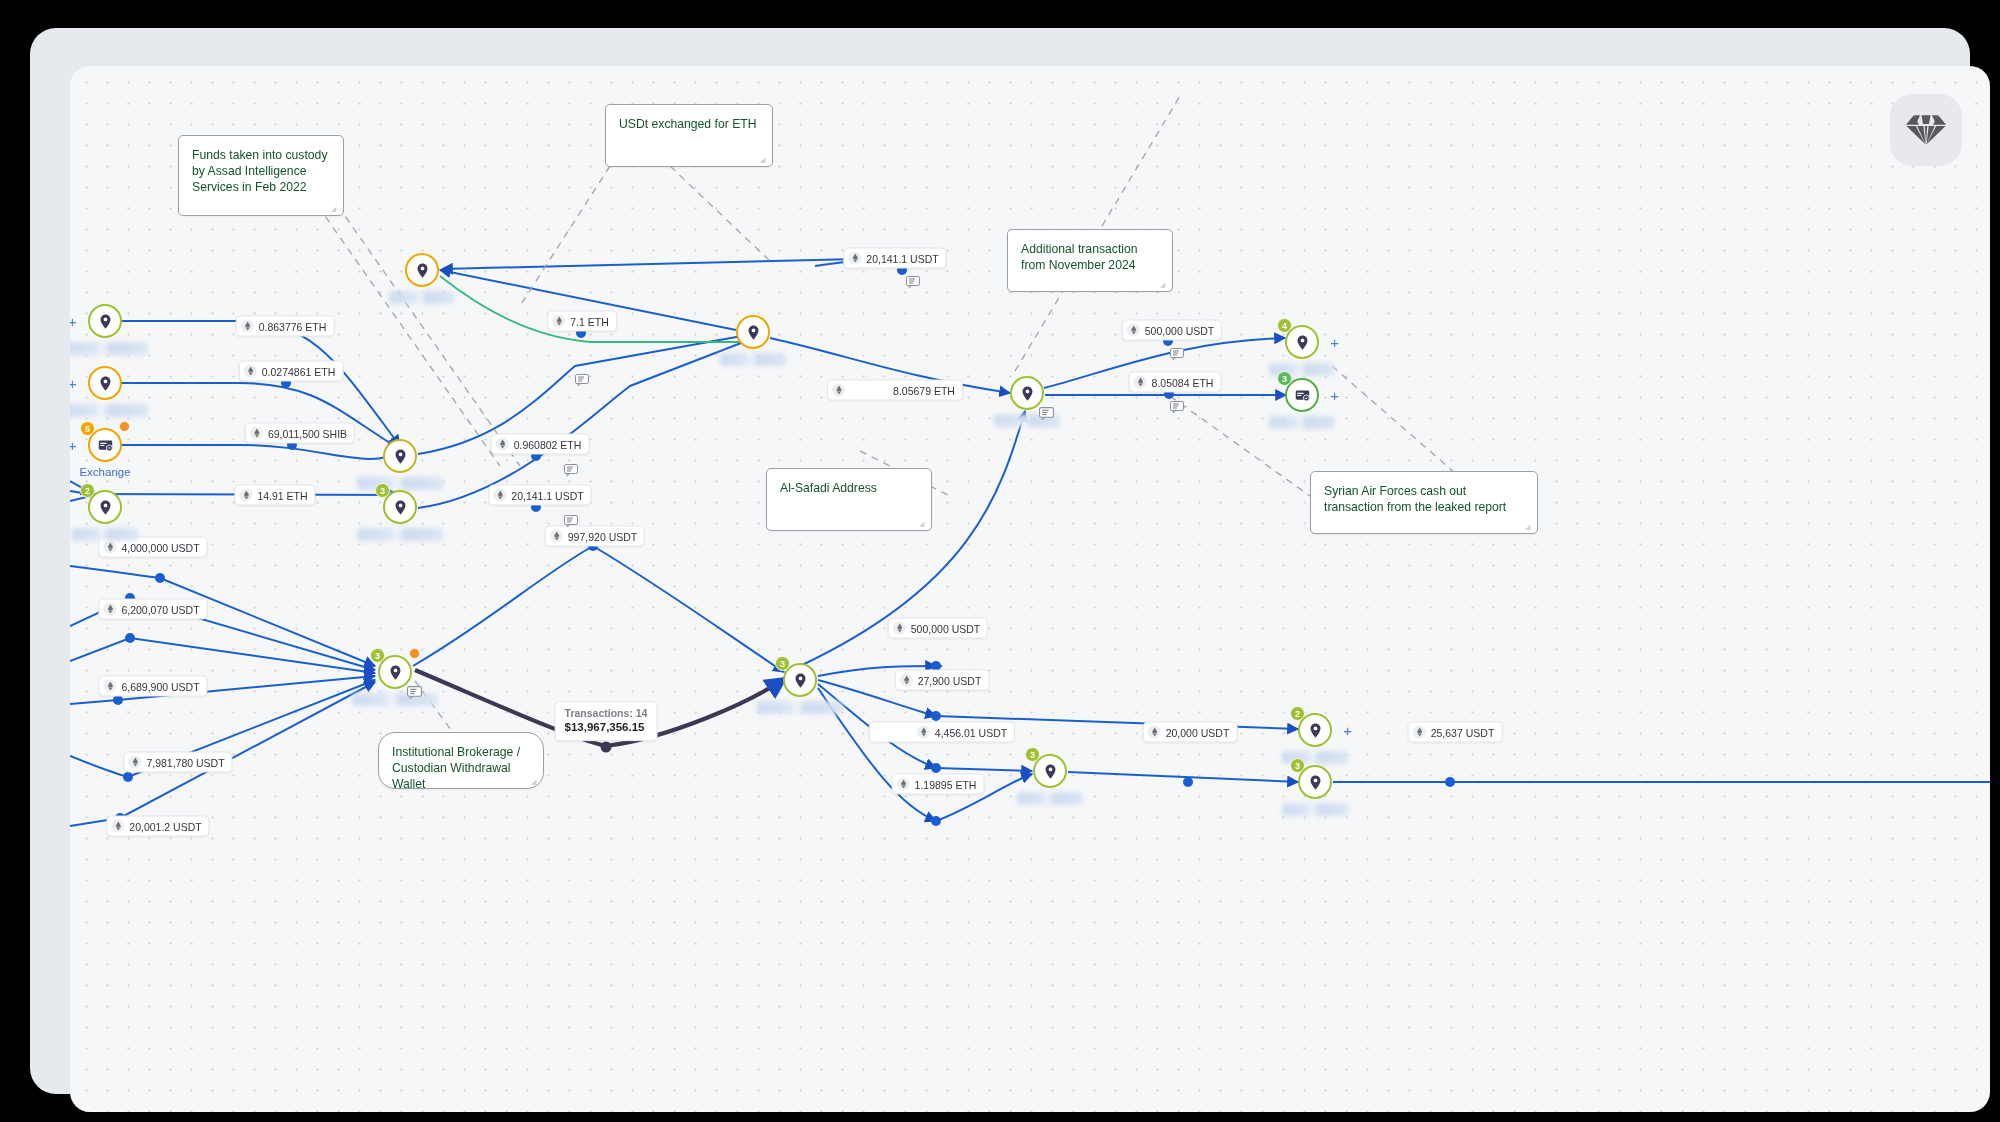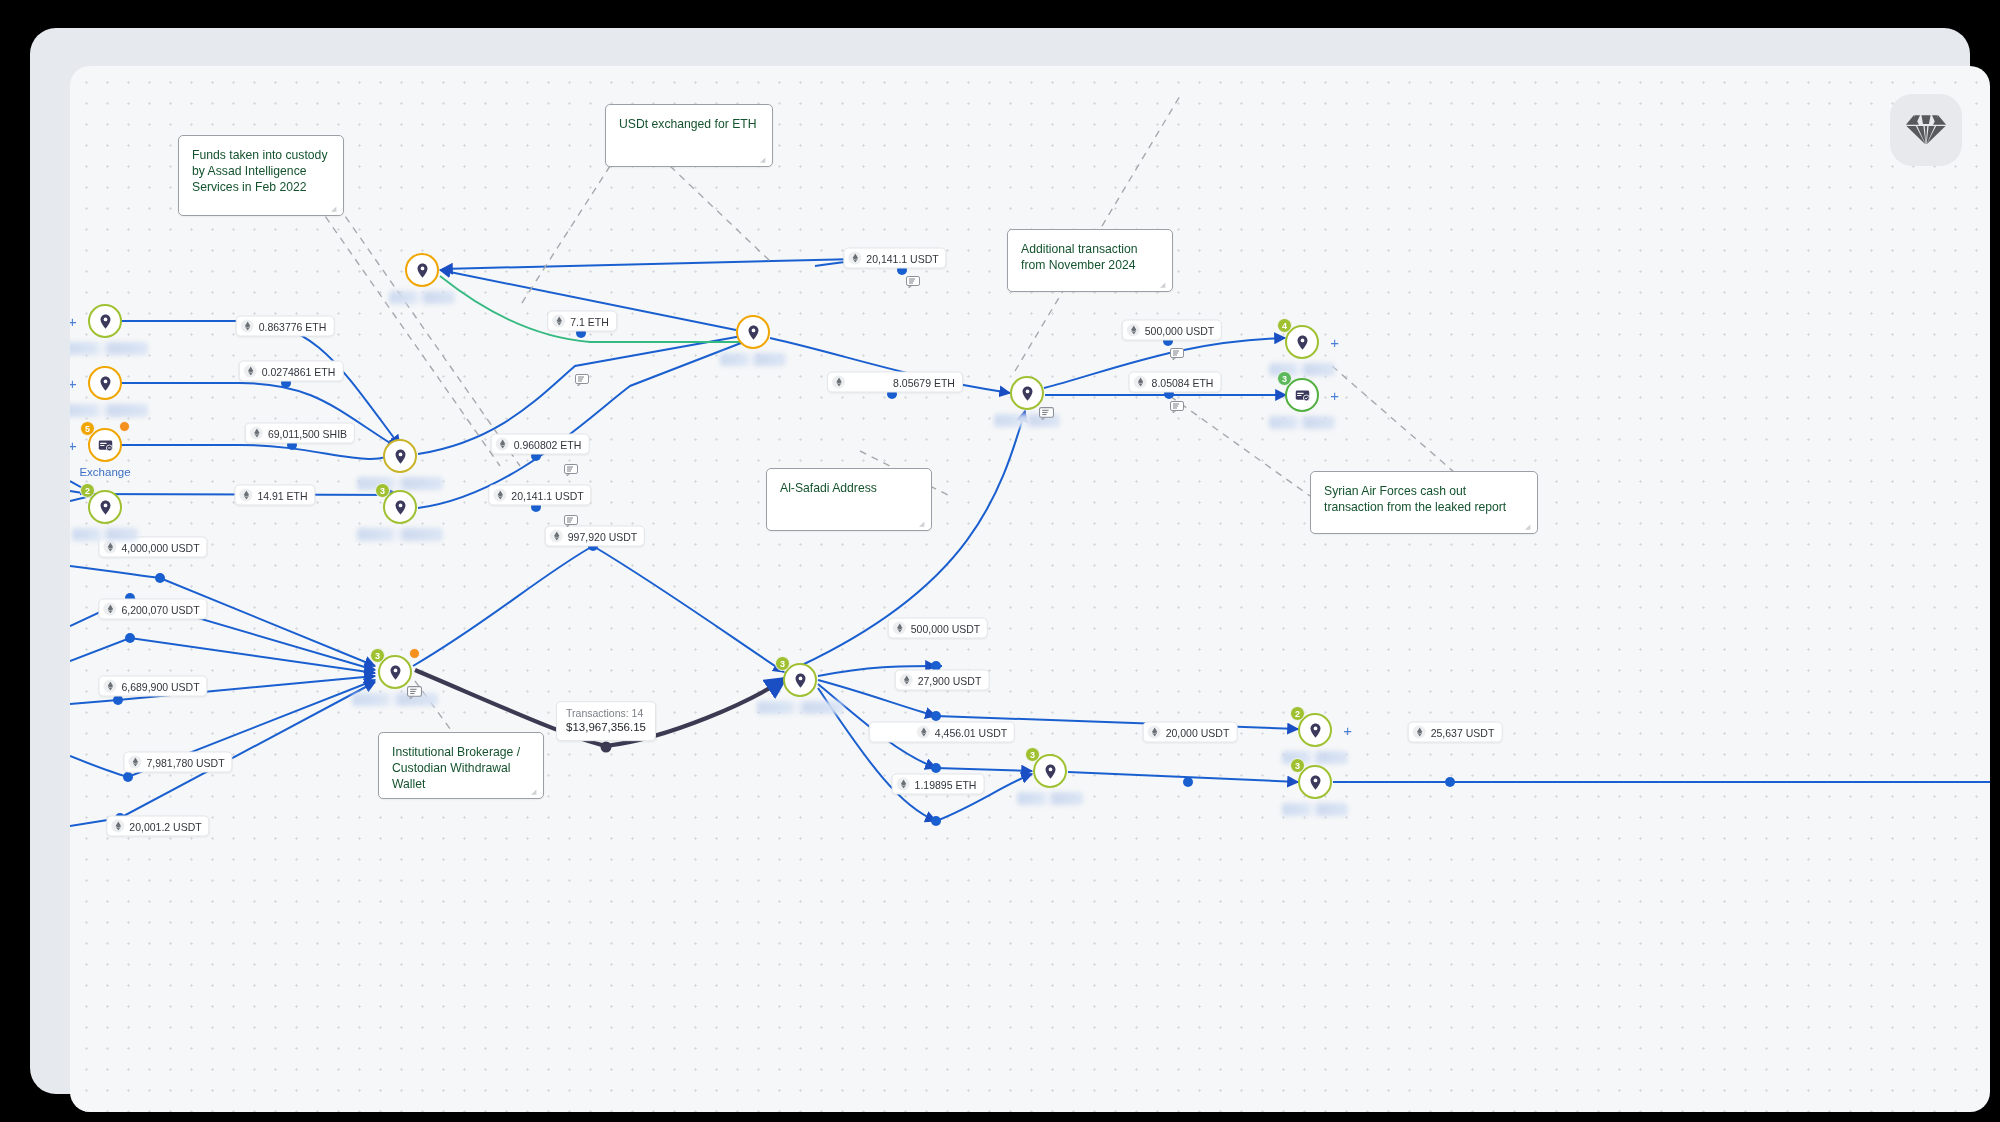--- a/index.html
+++ b/index.html
@@ -341,21 +341,21 @@
         <span>7.1 ETH</span>
       </div>
       <div class="pill" style="left:825px;  top:192px;">
         <span class="coin">
             <svg viewBox="0 0 6 10">
               <path d="M3 0 L6 5 L3 7 L0 5 Z M3 7.6 L6 5.6 L3 10 L0 5.6 Z" fill="#6b7077"></path>
             </svg>
           </span>
         <span>20,141.1 USDT</span>
       </div>
-      <div class="pill" style="left:825px;  top:316px;gap:48px;">
+      <div class="pill" style="left:825px;  top:324px;gap:48px;">
         <span class="coin">
             <svg viewBox="0 0 6 10">
               <path d="M3 0 L6 5 L3 7 L0 5 Z M3 7.6 L6 5.6 L3 10 L0 5.6 Z" fill="#6b7077"></path>
             </svg>
           </span>
         <span>8.05679 ETH</span>
       </div>
       <div class="pill" style="left:1102px; top:264px;">
         <span class="coin">
             <svg viewBox="0 0 6 10">
@@ -462,21 +462,21 @@
       </div>
       <div class="pill" style="left:1385px; top:666px;">
         <span class="coin">
             <svg viewBox="0 0 6 10">
               <path d="M3 0 L6 5 L3 7 L0 5 Z M3 7.6 L6 5.6 L3 10 L0 5.6 Z" fill="#6b7077"></path>
             </svg>
           </span>
         <span>25,637 USDT</span>
       </div>
 
-      <div class="pill plain" style="left:536px; top:655px;">
+      <div class="pill plain" style="left:536px; top:655px;font-weight:bold;">
         <span class="t1">Transactions: 14</span>
         <span class="t2">$13,967,356.15</span>
       </div>
 
       <svg class="edges" style="z-index:14;" viewBox="0 0 1920 1046">
         <g fill="#1a5fd0">
           <circle cx="210" cy="255" r="5"></circle>
             <circle cx="216" cy="317" r="5"></circle>
           <circle cx="222" cy="379" r="5"></circle>
             <circle cx="212" cy="429" r="5"></circle>
@@ -756,21 +756,21 @@
         <span class="resize"></span>
       </div>
       <div class="note" style="left:696px; top:402px; width:166px; height:63px;">
         <span>Al-Safadi Address</span>
         <span class="resize"></span>
       </div>
       <div class="note" style="left:1240px; top:405px; width:228px; height:63px;">
         <span>Syrian Air Forces cash out transaction from the leaked report</span>
         <span class="resize"></span>
       </div>
-      <div class="note" style="left:308px; top:666px; width:166px; height:67px;">
+      <div class="note" style="left:308px; top:666px; width:166px; height:57px;border-radius:17px;">
         <span>Institutional Brokerage / Custodian Withdrawal Wallet</span>
         <span class="resize"></span>
       </div>
 
       <div class="logo">
         <svg viewBox="0 0 48 38">
           <path d="M10 2 L38 2 L47 13 L24 36 L1 13 Z" fill="none"></path>
           <path d="M10 2 L16 13 L1 13 Z" fill="#58595b"></path>
           <path d="M16 2 L22 13 L10.8 13 L16.8 2 Z" fill="#58595b" opacity="0"></path>
           <path d="M10.6 2 L17.2 2 L12.6 12.2 Z" fill="#58595b"></path>

